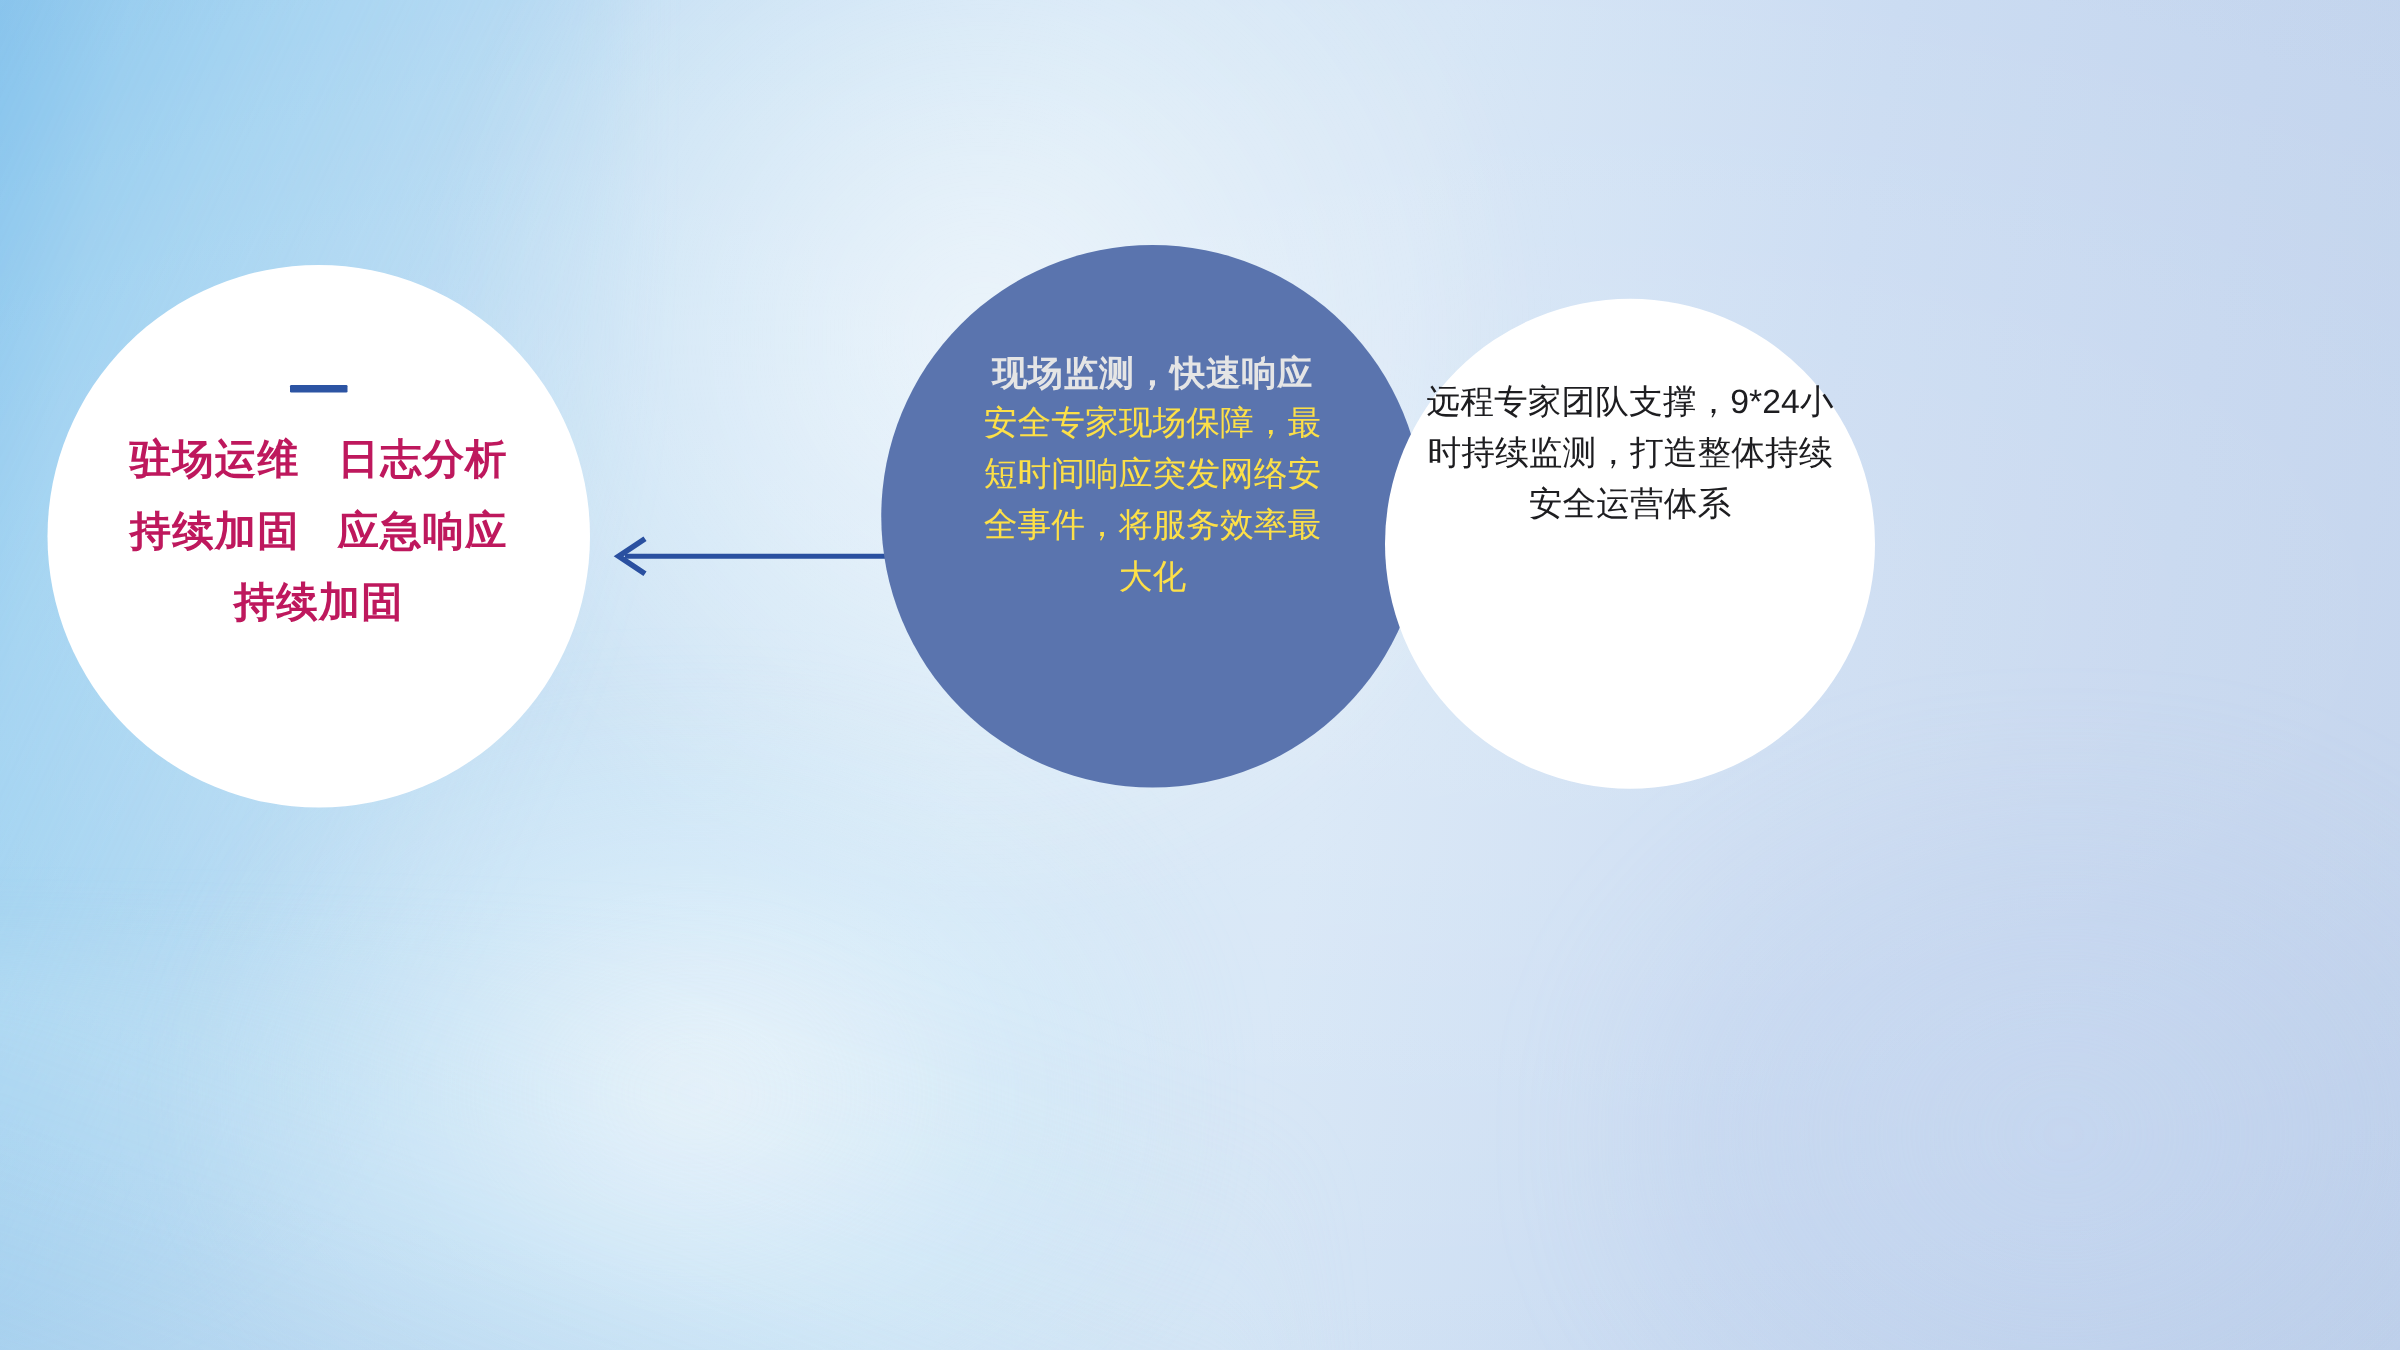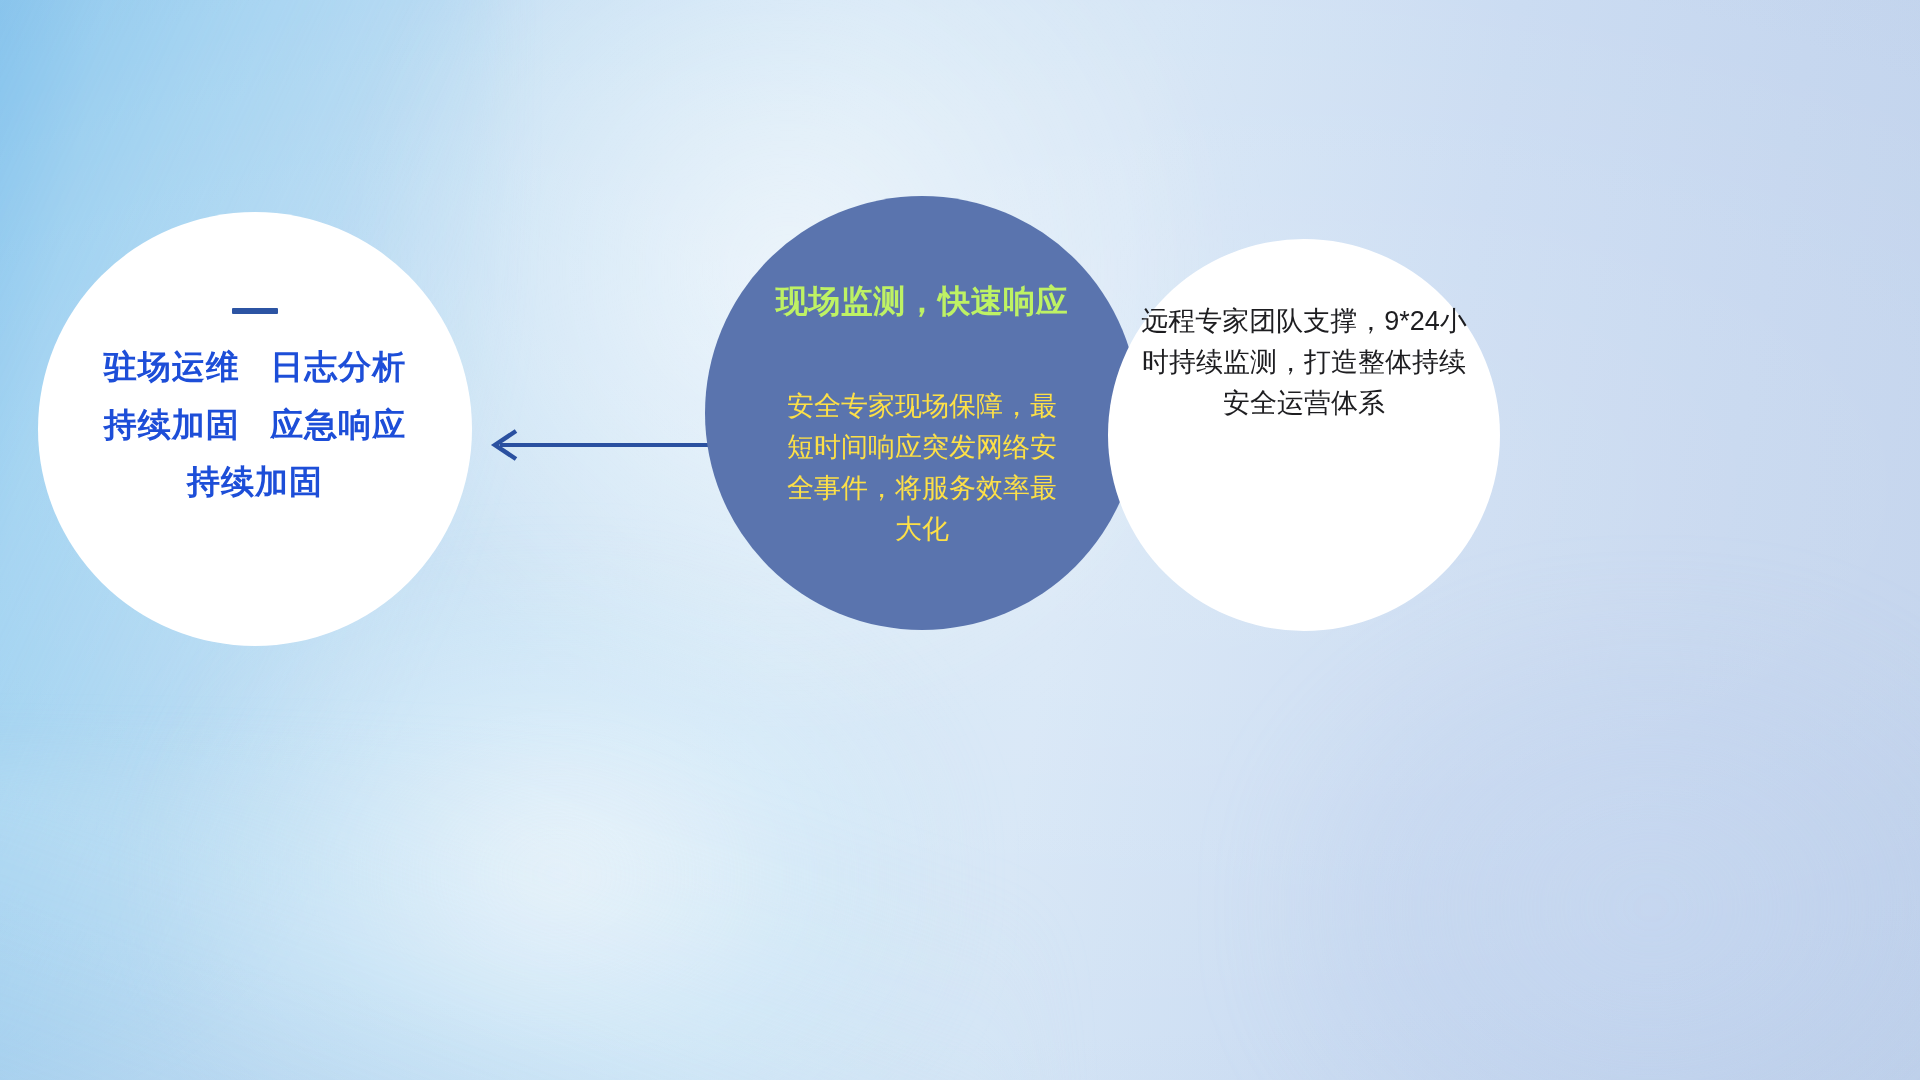--- a/index.html
+++ b/index.html
@@ -124,43 +124,42 @@
   }
   .left-lines {
     display: flex;
     flex-direction: column;
     align-items: center;
     gap: 23px;
   }
   .left-line {
     font-size: 33px;
     font-weight: bold;
-    color: #1d4ed8;
+    color: #be185d;
     letter-spacing: 1px;
     white-space: pre;
     line-height: 1.05;
   }
 
   
   #circle-center {
     left: 705px;
     top: 196px;
     width: 434px;
     height: 434px;
     background: #5a74ae;
     z-index: 2;
     padding-top: 84px;
   }
   #circle-center .c-heading {
-    font-size: 32px;
+    font-size: 28px;
     font-weight: bold;
-    color: #bef264;
+    color: #e5e5e5;
     letter-spacing: 0.5px;
     white-space: nowrap;
-    margin-bottom: 62px;
   }
   #circle-center .c-body {
     font-size: 27px;
     color: #fde047;
     line-height: 1.52;
     text-align: center;
     width: 290px;
     font-weight: normal;
   }
 

